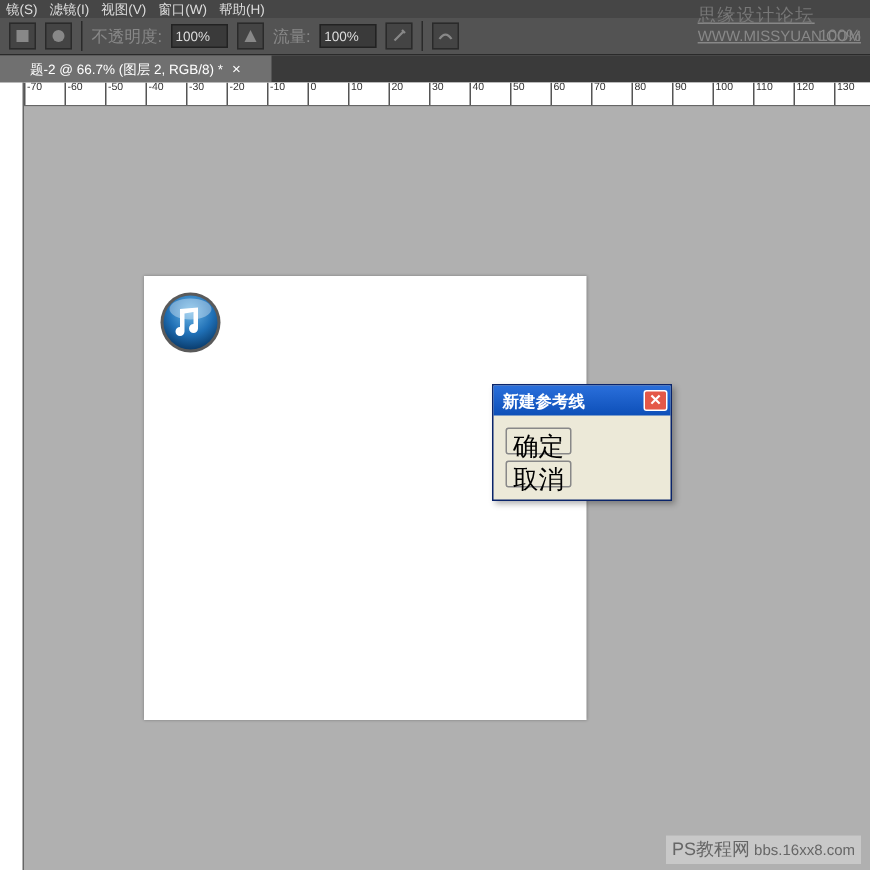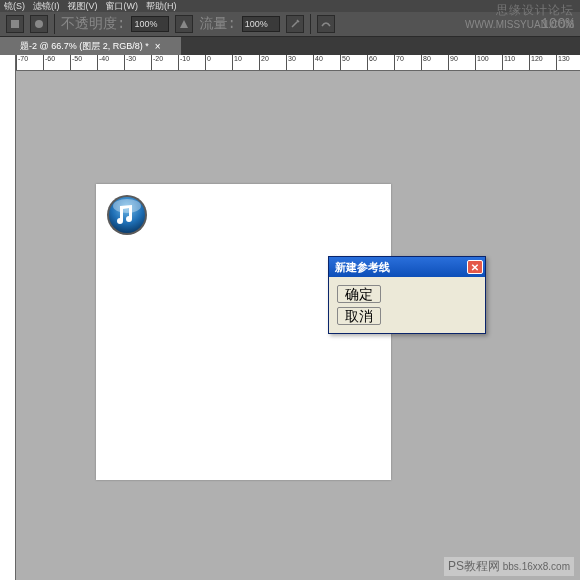--- a/index.html
+++ b/index.html
@@ -2,53 +2,53 @@
 <html><head>
 <meta charset="utf-8">
 <style>
 * { margin: 0; padding: 0; box-sizing: border-box; font-family: "Microsoft YaHei", SimSun, sans-serif; }
 body { width: 580px; height: 580px; background: #b0b0b0; overflow: hidden; position: relative; }
 
 .menubar { background: #464646; height: 12px; display: flex; align-items: center; padding: 0 4px; gap: 8px; font-size: 9px; color: #ddd; }
 .menubar span { cursor: default; }
 
 .toolbar { background: #535353; height: 25px; display: flex; align-items: center; padding: 0 6px; gap: 6px; border-bottom: 1px solid #2a2a2a; }
-.tool-label { font-size: 14px; color: #888; font-family: Liberation Mono, monospace; }
+.tool-label { font-size: 11px; color: #888; }
 .tool-input { width: 38px; height: 16px; background: #3a3a3a; border: 1px solid #222; color: #ddd; font-size: 9px; padding: 0 2px; }
 .tool-icon { width: 18px; height: 18px; background: #444; border: 1px solid #2a2a2a; display: flex; align-items: center; justify-content: center; }
 .tool-icon svg { width: 12px; height: 12px; }
 .divider { width: 1px; height: 20px; background: #2a2a2a; }
 
 .doctab-row { background: #3a3a3a; height: 18px; display: flex; align-items: center; }
 .doctab { background: #707070; color: #fff; font-size: 9px; padding: 2px 20px; height: 100%; display: flex; align-items: center; gap: 6px; }
 .doctab .close { font-size: 10px; cursor: pointer; }
 
 .ruler-h { background: #fff; height: 16px; position: relative; border-bottom: 1px solid #666; margin-left: 16px; overflow: hidden; }
 .ruler-h .tick { position: absolute; top: 0; font-size: 7px; color: #333; border-left: 1px solid #555; height: 100%; padding-left: 1px; }
 .ruler-v { background: #fff; width: 16px; position: absolute; top: 55px; left: 0; bottom: 0; border-right: 1px solid #666; }
 
 .canvas-area { position: absolute; top: 71px; left: 16px; right: 0; bottom: 0; background: #b0b0b0; }
 .canvas { position: absolute; top: 113px; left: 80px; width: 295px; height: 296px; background: #fff; box-shadow: 0 0 2px rgba(0,0,0,0.3); }
 
 .itunes-icon { position: absolute; top: 10px; left: 10px; width: 42px; height: 42px; }
 
-.dialog { position: absolute; top: 256px; left: 328px; width: 158px; background: #ece9d8; border: 1px solid #0a246a; box-shadow: 2px 2px 4px rgba(0,0,0,0.3); font-size: 11px; }
+.dialog { position: absolute; top: 256px; left: 328px; width: 120px; background: #ece9d8; border: 1px solid #0a246a; box-shadow: 2px 2px 4px rgba(0,0,0,0.3); font-size: 11px; }
 .dialog-title { background: linear-gradient(to bottom, #2a6fdb, #0d4fb8); color: #fff; height: 20px; display: flex; align-items: center; justify-content: space-between; padding: 0 2px 0 6px; font-size: 11px; font-weight: bold; }
 .dialog-close { width: 16px; height: 14px; background: #e45848; border: 1px solid #fff; color: #fff; display: flex; align-items: center; justify-content: center; font-size: 10px; cursor: pointer; border-radius: 2px; }
 .dialog-body { padding: 8px; display: flex; gap: 6px; }
 .fieldset { border: 1px solid #999; padding: 6px 6px 4px 6px; font-size: 11px; }
 .fieldset legend { font-size: 11px; padding: 0 2px; }
 .radio-row { display: flex; align-items: center; gap: 3px; margin: 2px 0; font-size: 11px; }
 .radio-row input { margin: 0; }
 .pos-row { display: flex; align-items: center; gap: 4px; margin-top: 6px; font-size: 11px; }
 .pos-row input { width: 50px; height: 16px; border: 1px solid #7f9db9; font-size: 11px; padding: 0 2px; }
 .dlg-buttons { display: flex; flex-direction: column; gap: 4px; }
-.dlg-btn { width: 44px; height: 18px; background: #ece9d8; border: 1px solid #888; border-radius: 2px; font-size: 14px; cursor: pointer; }
+.dlg-btn { width: 44px; height: 18px; background: #ece9d8; border: 1px solid #888; border-radius: 2px; font-size: 17px; cursor: pointer; }
 
-.watermark-tr { position: absolute; top: 2px; right: 6px; color: #888; font-size: 10px; text-align: right; }
+.watermark-tr { position: absolute; top: 2px; right: 6px; color: #888; font-size: 10px; text-align: left; text-decoration: underline; }
 .watermark-tr .main { color: #777; font-size: 12px; letter-spacing: 1px; }
 .watermark-br { position: absolute; bottom: 4px; right: 6px; color: #666; font-size: 10px; background: rgba(255,255,255,0.3); padding: 1px 4px; }
 .watermark-br .main { font-size: 12px; }
 </style>
 </head>
 <body>
 
 <div class="menubar">
   <span>镜(S)</span>
   <span>滤镜(I)</span>

